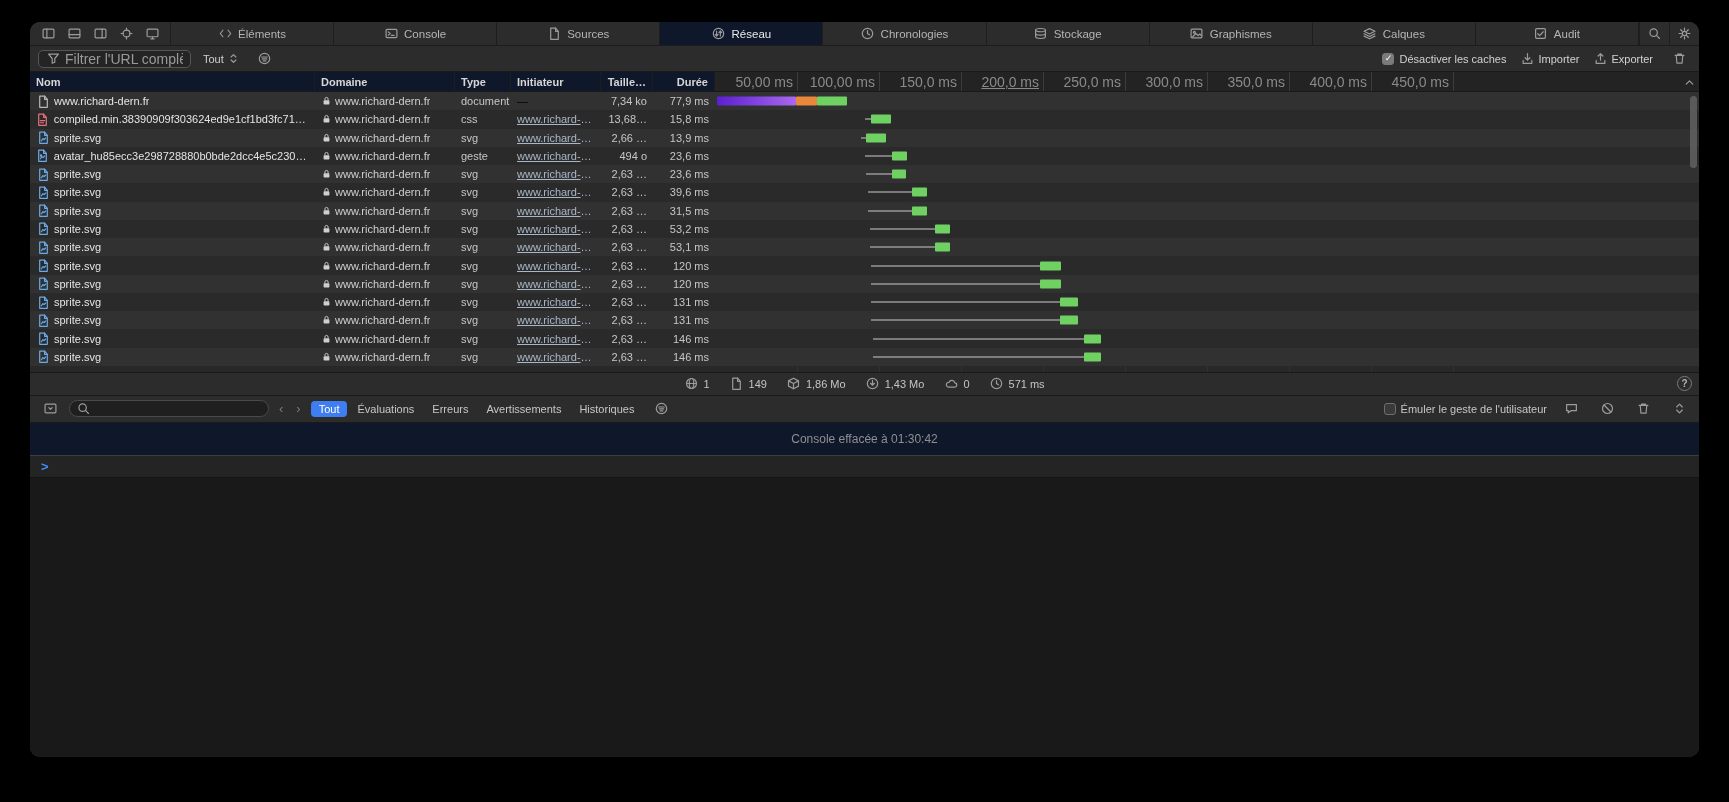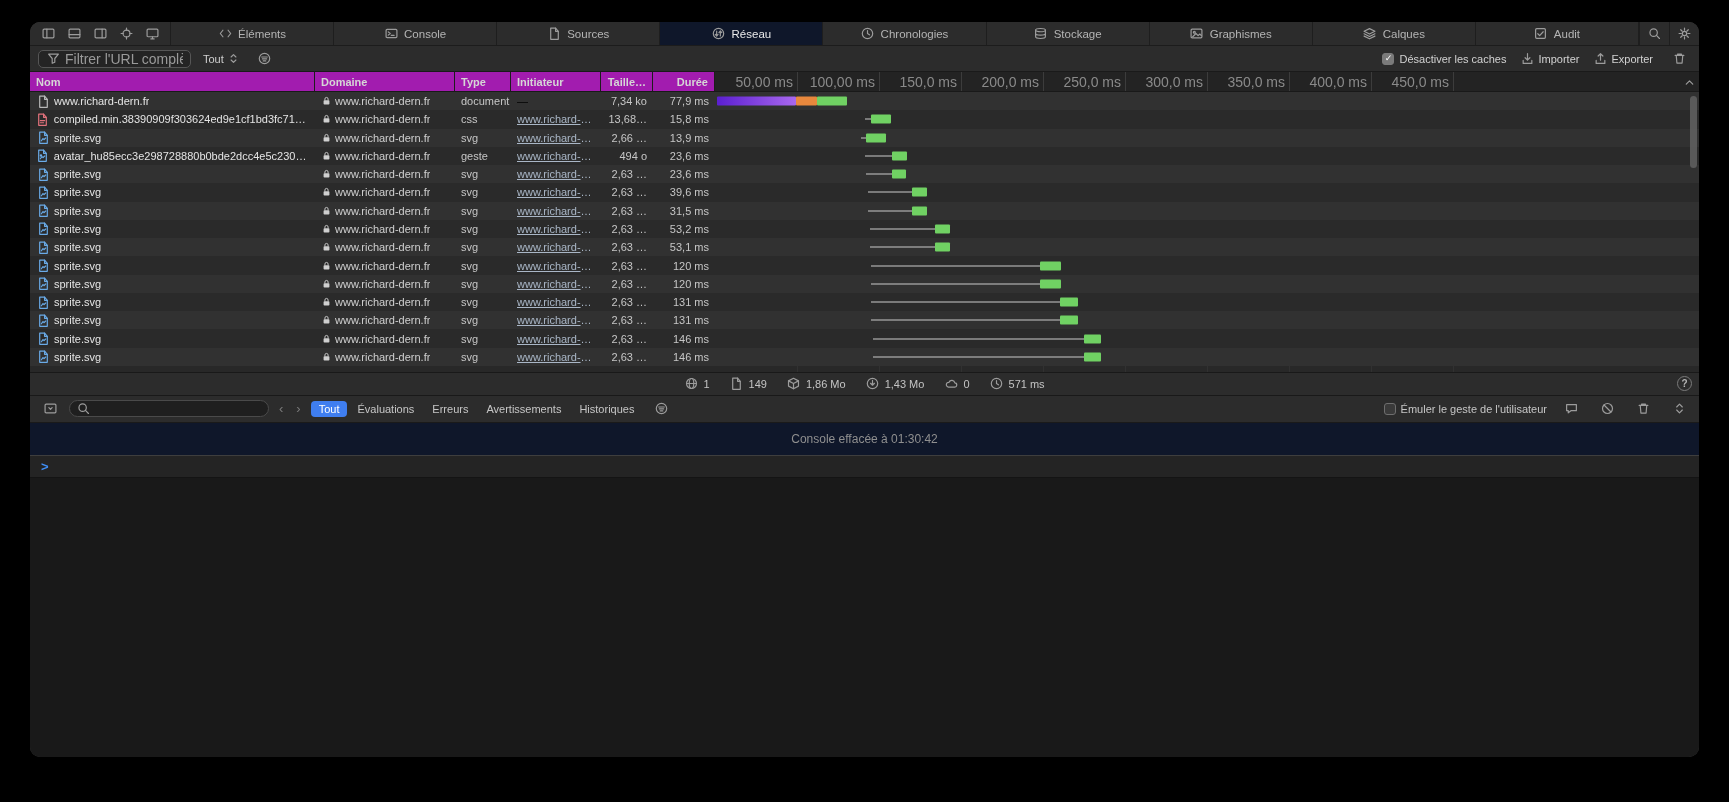--- a/index.html
+++ b/index.html
@@ -39,21 +39,21 @@
   .filter-pill input::placeholder { color:#9a9a9a; }
   .scope-dd { display:flex; align-items:center; gap:3px; color:#cfcfcf; padding:1px 4px; }
   .fb-right { margin-left:auto; display:flex; align-items:center; gap:14px; color:#d2d2d2; }
   .cblabel { display:flex; align-items:center; gap:5px; }
   .cb { width:12px; height:12px; border-radius:3px; border:1px solid #6e6e6e; background:#3a3a3a;
         display:inline-flex; align-items:center; justify-content:center; color:#fff; font-size:9px; line-height:1; }
   .cb.on { background:#7a7a7a; border-color:#7a7a7a; }
   .txtbtn { display:flex; align-items:center; gap:4px; color:#d2d2d2; }
 
   
-  .theader { height:20px; display:flex; align-items:stretch; background:#a21caf;
+  .theader { height:20px; display:flex; align-items:stretch; background:#0f172a;
              border-bottom:1px solid #191919; flex:0 0 auto; font-size:11px; position:relative; }
   .hcell { display:flex; align-items:center; padding:0 6px; color:#d6d6d6; font-weight:700;
            border-right:1px solid #1d1d1d; white-space:nowrap; overflow:hidden; }
   .c-nom { width:285px; } .c-dom { width:140px; } .c-type { width:56px; }
   .c-init { width:90px; } .c-size { width:52px; justify-content:flex-end; }
   .c-dur { width:62px; justify-content:flex-end; }
   .t-timeline { flex:1; position:relative; background:#232323; overflow:hidden; }
   .tick { position:absolute; top:0; bottom:0; width:1px; background:#3c3c3c; }
   .tlabel { position:absolute; top:0; height:20px; line-height:20px; width:72px; text-align:right;
             color:#8a8a8a; font-size:14px; }
@@ -332,21 +332,21 @@
     <div class="hcell c-size">Taille…</div>
     <div class="hcell c-dur">Durée</div>
     <div class="t-timeline">
         <div class="tick" style="left: 82px;"></div>
         <div class="tlabel" style="left: 6px;">50,00 ms</div>
         <div class="tick" style="left: 164px;"></div>
         <div class="tlabel" style="left: 88px;">100,00 ms</div>
         <div class="tick" style="left: 246px;"></div>
         <div class="tlabel" style="left: 170px;">150,0 ms</div>
         <div class="tick" style="left: 328px;"></div>
-        <div class="tlabel" style="left: 252px;">200,0 ms</div>
+        <div class="tlabel" style="left: 252px; text-decoration: underline;">200,0 ms</div>
         <div class="tick" style="left: 410px;"></div>
         <div class="tlabel" style="left: 334px;">250,0 ms</div>
         <div class="tick" style="left: 492px;"></div>
         <div class="tlabel" style="left: 416px;">300,0 ms</div>
         <div class="tick" style="left: 574px;"></div>
         <div class="tlabel" style="left: 498px;">350,0 ms</div>
         <div class="tick" style="left: 656px;"></div>
         <div class="tlabel" style="left: 580px;">400,0 ms</div>
         <div class="tick" style="left: 738px;"></div>
         <div class="tlabel" style="left: 662px;">450,0 ms</div>

